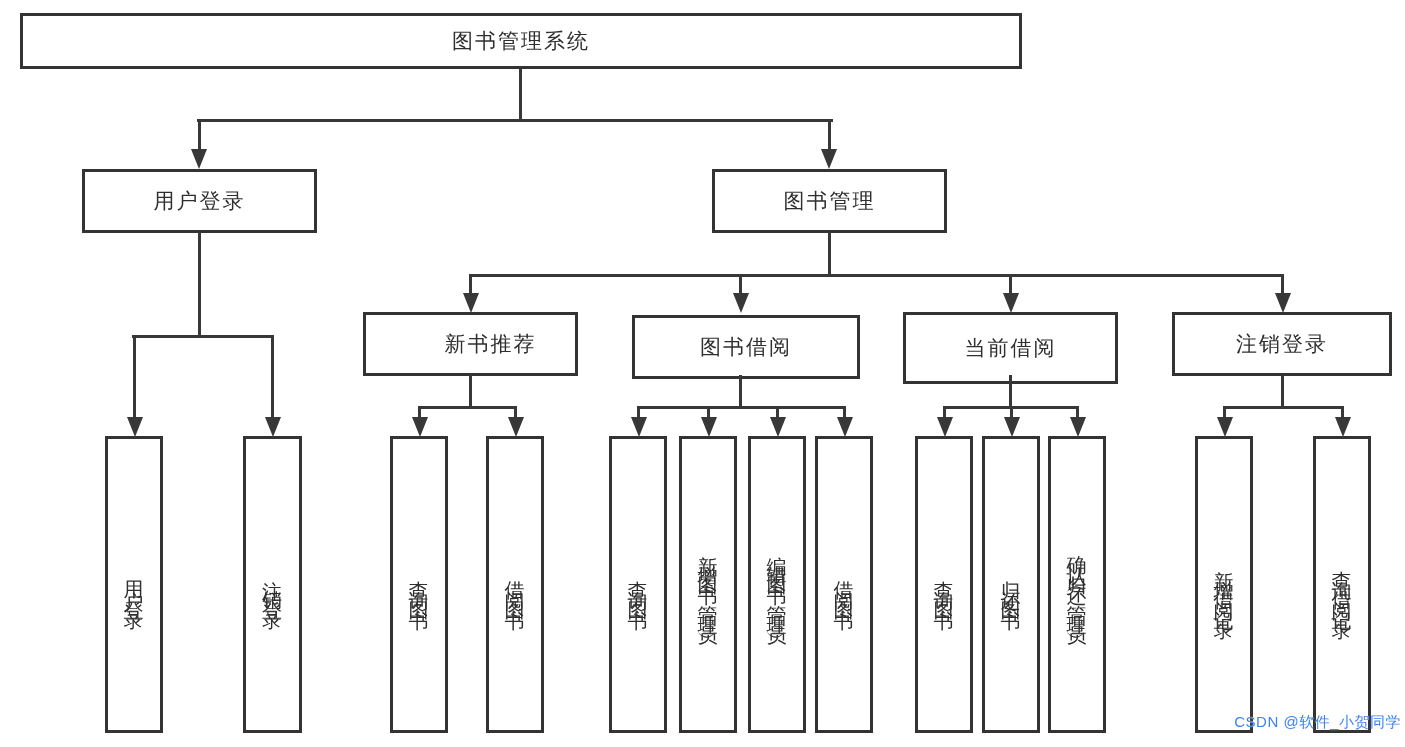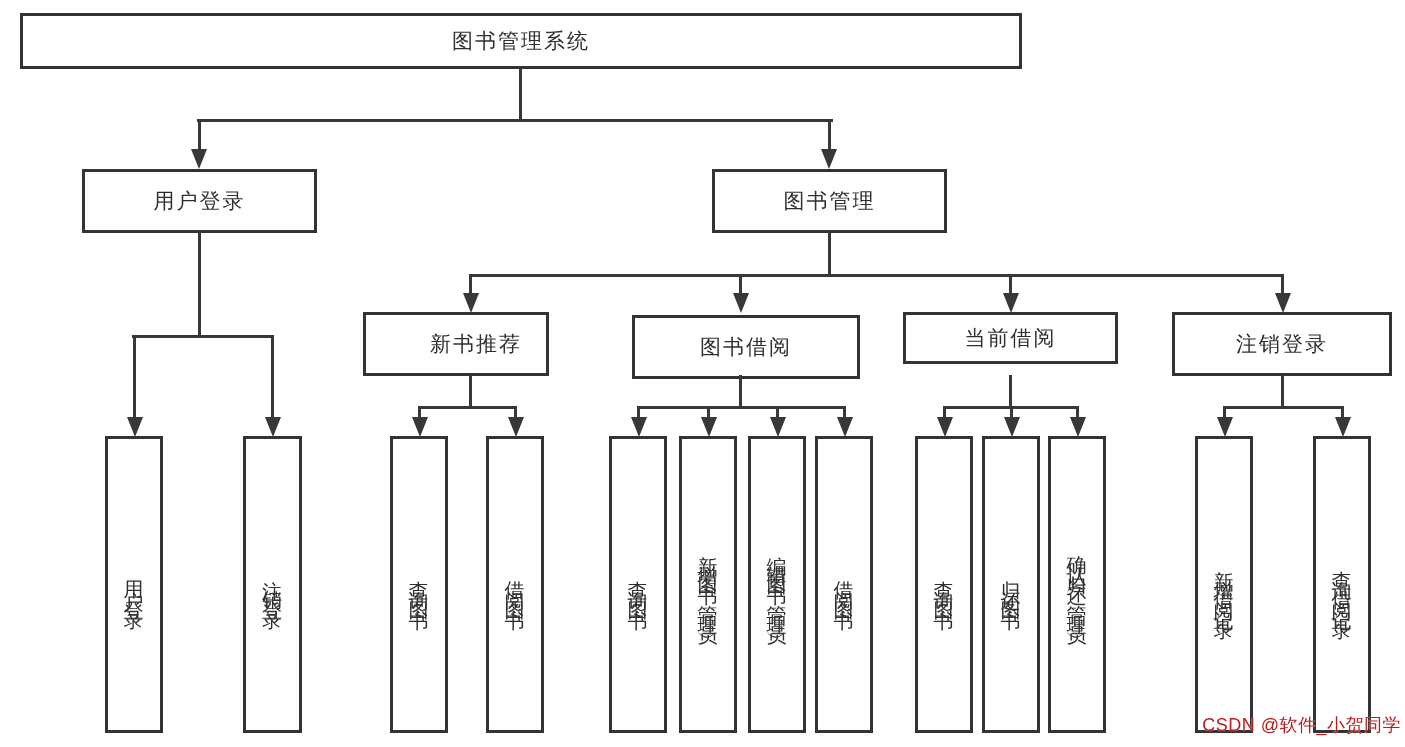--- a/index.html
+++ b/index.html
@@ -18,22 +18,22 @@
     writing-mode:vertical-rl;text-orientation:mixed;
     font-size:20px;letter-spacing:10px;line-height:1;
   }
   .ln{position:absolute;background:#383838;}
   .ah{
     position:absolute;width:0;height:0;
     border-left:8px solid transparent;border-right:8px solid transparent;
     border-top:20px solid #383838;
   }
   .watermark{
-    position:absolute;right:4px;top:713px;font-size:18px;letter-spacing:.5px;
-    color:#b91c1c;white-space:nowrap;text-shadow:0 0 1px #ffffff;text-align:right;
+    position:absolute;right:4px;top:713px;font-size:15px;letter-spacing:.5px;
+    color:#3b82f6;white-space:nowrap;text-shadow:0 0 1px #ffffff;text-align:right;
   }
 </style>
 </head>
 <body>
 
 <div class="canvas">
 
   <div class="hbox" style="left:20px;top:13px;width:1002px;height:56px;">图书管理系统</div>
 
   <div class="ln" style="left:519px;top:69px;width:3px;height:51px;"></div>
@@ -57,23 +57,23 @@
   <div class="ln" style="left:469px;top:274px;width:814px;height:3px;"></div>
   <div class="ln" style="left:469px;top:274px;width:3px;height:21px;"></div>
   <div class="ah" style="left:463px;top:293px;"></div>
   <div class="ln" style="left:739px;top:274px;width:3px;height:21px;"></div>
   <div class="ah" style="left:733px;top:293px;"></div>
   <div class="ln" style="left:1009px;top:274px;width:3px;height:21px;"></div>
   <div class="ah" style="left:1003px;top:293px;"></div>
   <div class="ln" style="left:1281px;top:274px;width:3px;height:21px;"></div>
   <div class="ah" style="left:1275px;top:293px;"></div>
 
-  <div class="hbox" style="left:363px;top:312px;width:186px;height:64px;padding-left:40px;">新书推荐</div>
+  <div class="hbox" style="left:363px;top:312px;width:215px;height:64px;padding-left:40px;">新书推荐</div>
   <div class="hbox" style="left:632px;top:315px;width:228px;height:64px;">图书借阅</div>
-  <div class="hbox" style="left:903px;top:312px;width:215px;height:52px;">当前借阅</div>
+  <div class="hbox" style="left:903px;top:312px;width:215px;height:72px;">当前借阅</div>
   <div class="hbox" style="left:1172px;top:312px;width:220px;height:64px;">注销登录</div>
 
   <div class="ln" style="left:469px;top:375px;width:3px;height:33px;"></div>
   <div class="ln" style="left:418px;top:406px;width:99px;height:3px;"></div>
   <div class="ln" style="left:418px;top:406px;width:3px;height:13px;"></div>
   <div class="ah" style="left:412px;top:417px;"></div>
   <div class="ln" style="left:514px;top:406px;width:3px;height:13px;"></div>
   <div class="ah" style="left:508px;top:417px;"></div>
 
   <div class="ln" style="left:739px;top:375px;width:3px;height:33px;"></div>

